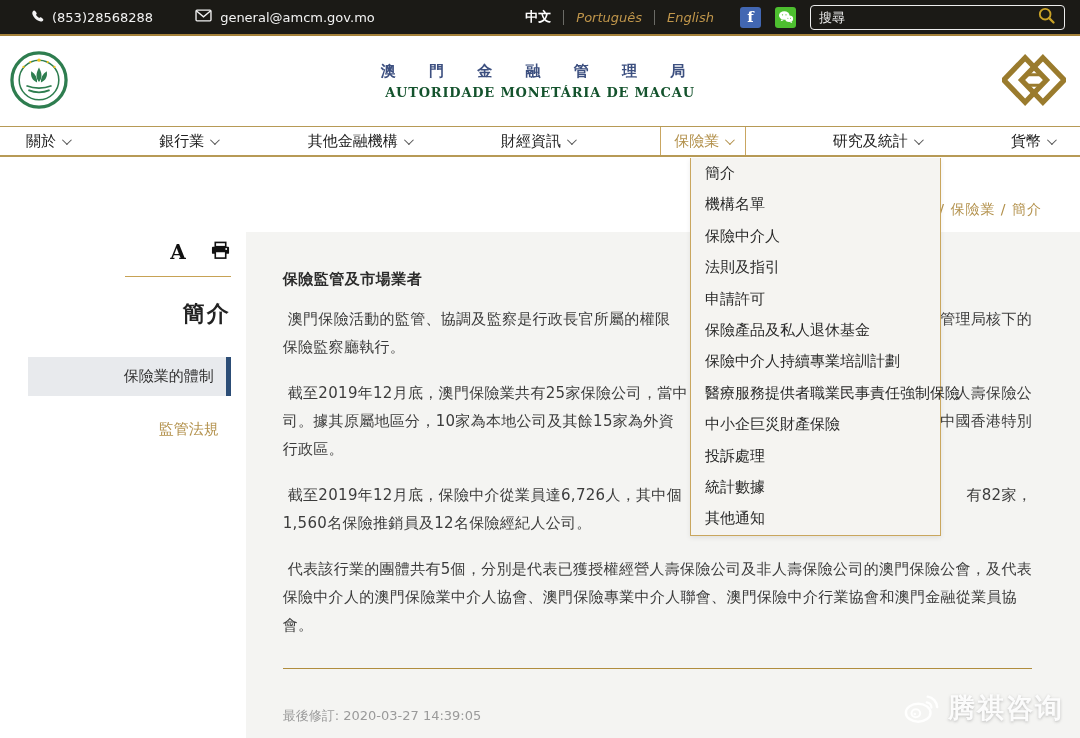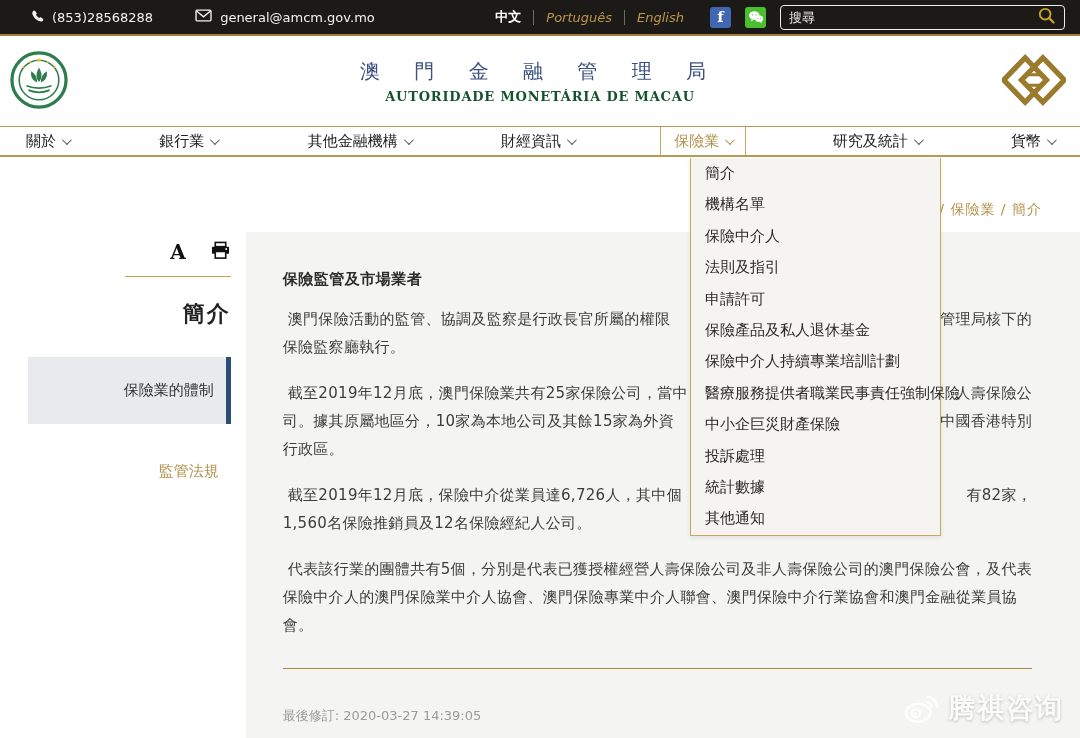--- a/index.html
+++ b/index.html
@@ -13,32 +13,32 @@
   .topbar-left { display:flex; align-items:center; gap:42px; }
   .contact { display:flex; align-items:center; gap:8px; color:#f2f2f2; font-size:13px; }
   .topbar-right { display:flex; align-items:center; gap:14px; }
   .langs { display:flex; align-items:center; }
   .lang { color:#c0964b; font-size:13px; padding:0 12px; cursor:pointer; }
   .lang.active { color:#ffffff;font-weight:bold; }
   .lang + .lang { border-left:1px solid #6b6b66;font-style:italic; }
   .social { width:21px; height:21px; border-radius:3px; display:flex; align-items:center; justify-content:center; cursor:pointer; }
   .social.fb { background:#4267b2; color:#fff; font-family:"DejaVu Serif",serif; font-weight:bold; font-size:15px; }
   .social.wc { background:#4dbf2f; }
-  .searchbox { display:flex; align-items:center; width:285px; height:25px; border:1px solid #ededed;
+  .searchbox { display:flex; align-items:center; width:255px; height:25px; border:1px solid #ededed;
                border-radius:4px; background:transparent; padding:0 8px; }
   .searchbox input { flex:1; background:transparent; border:none; outline:none; color:#fff; font-size:13px;
                      font-family:"DejaVu Sans",sans-serif; }
   .searchbox input::placeholder { color:#e9e9e9; opacity:1; }
 
   
   .header { height:90px; background:#fff; position:relative; display:flex; align-items:center; justify-content:center; }
   .emblem { position:absolute; left:10px; top:15px; }
   .brand { text-align:center; }
-  .brand-zh { color:#3d5080; font-family:"DejaVu Serif","Liberation Serif",serif; font-size:20px;
-              letter-spacing:14px; font-weight:400; white-space:nowrap;text-align:right; }
+  .brand-zh { color:#3d5080; font-family:"DejaVu Serif","Liberation Serif",serif; font-size:15px;
+              letter-spacing:14px; font-weight:700; white-space:nowrap;text-align:right; }
   .brand-pt { color:#14532d; font-family:"DejaVu Serif","Liberation Serif",serif; font-size:13px;
               font-weight:bold; letter-spacing:0.8px; margin-top:4px; }
   .amcm-logo { position:absolute; right:14px; top:16px; }
 
   
   .nav { height:31px; border-top:1px solid #b79a56; border-bottom:2px solid #b79a56; background:#fff;
          display:flex; align-items:stretch; justify-content:space-between; padding:0 22px; }
   .nav-item { display:flex; align-items:center; gap:6px; font-size:15px; color:#222; cursor:pointer; padding:0 4px; }
   .nav-item .chev { width:7px; height:7px; border-right:1.5px solid #555; border-bottom:1.5px solid #555;
                     transform:rotate(45deg) translateY(-2px); display:inline-block; }
@@ -49,21 +49,21 @@
   .crumb-row { height:75px; background:#fff; position:relative; }
   .breadcrumb { position:absolute; right:38px; top:44px; color:#b3914c; font-size:14px; letter-spacing:1px; cursor:pointer; }
 
   
   .content-row { display:flex; height:506px; }
   .sidebar { width:278px; background:#fff; padding:8px 15px 0 28px; }
   .side-tools { display:flex; justify-content:flex-end; align-items:center; gap:24px;
                 padding-bottom:12px; border-bottom:1px solid #c7a255; margin-left:97px; }
   .font-a { font-family:"DejaVu Serif",serif; font-weight:bold; font-size:20px; color:#111; cursor:pointer; }
   .side-title { text-align:right; font-size:22px; font-weight:bold; color:#222; margin:22px 0 28px 0; letter-spacing:2px; }
-  .side-item { text-align:right; font-size:15px; padding:24px 12px; color:#333; cursor:pointer; margin-bottom:14px; }
+  .side-item { text-align:right; font-size:15px; padding:10px 12px; color:#333; cursor:pointer; margin-bottom:14px; }
   .side-item.active { background:#e8eaed; border-right:5px solid #2c4d76; color:#333; }
   .side-item:not(.active) { color:#b3914c; }
 
   .main { flex:1; background:#f4f4f2; padding:38px 48px 0 37px; position:relative; }
   .content-heading { font-size:15px; font-weight:bold; color:#2c2c2c; margin-bottom:16px; letter-spacing:0.5px; }
   .paragraph { margin-bottom:18px; }
   .pline { display:flex; justify-content:space-between; white-space:pre; font-size:15px; color:#3c3c3c;
            line-height:28px; letter-spacing:0.3px; }
   .content-hr { border:none; border-top:1px solid #b08d3e; margin-top:29px; }
   .last-modified { margin-top:38px; font-size:13px; color:#9a9a9a; }

